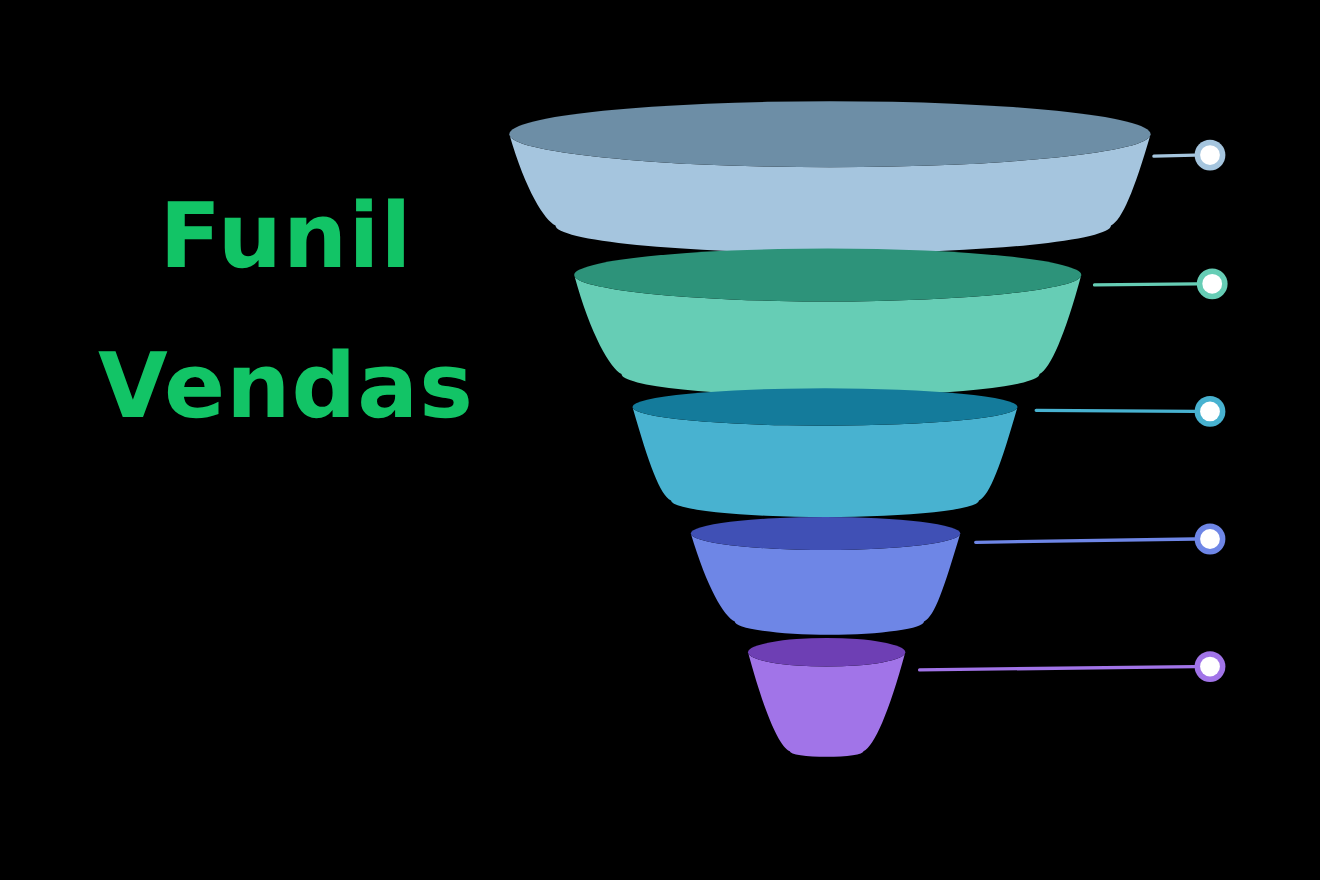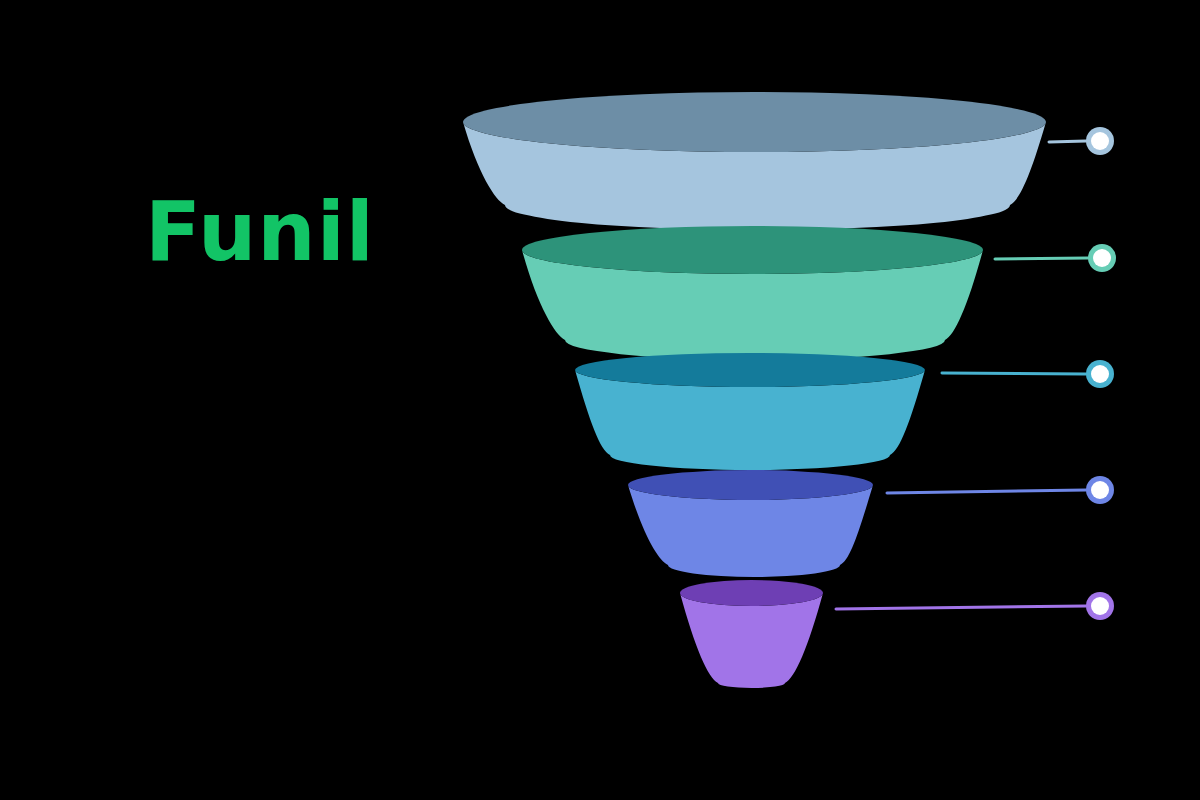--- a/index.html
+++ b/index.html
@@ -10,21 +10,21 @@
     body {
       width: 1200px;
       height: 800px;
       position: relative;
       overflow: hidden;
       font-family: "DejaVu Sans", "Liberation Sans", sans-serif;
     }
     .title-block {
       position: absolute;
       left: 70px;
-      top: 164px;
+      top: 148px;
       width: 380px;
       text-align: center;
       font-weight: bold;
       font-size: 82px;
       line-height: 136px;
       letter-spacing: 1px;
     }
     .title-line {
       display: block;
     }
@@ -34,20 +34,21 @@
       top: 0;
       width: 1200px;
       height: 800px;
     }
   </style>
 </head>
 <body style="background: rgb(0, 0, 0);">
 
 <div class="title-block" style="color: rgb(18, 196, 102);">
   <span class="title-line">Funil</span>
+  <span class="title-line">Vendas</span>
 </div>
 
 <svg id="funnel-svg" xmlns="http://www.w3.org/2000/svg" viewBox="0 0 1200 800">
   <g>
       <path d="M 463 122
     C 478 173.5, 495 200, 505 205
     A 252.5 25 0 0 0 1010 205
     C 1020 200, 1031 173.5, 1046 122
     A 291.5 30 0 0 1 463 122 Z" fill="#A5C5DE"></path>
       <ellipse cx="754.5" cy="122" rx="291.5" ry="30" fill="#6D8EA6"></ellipse>

